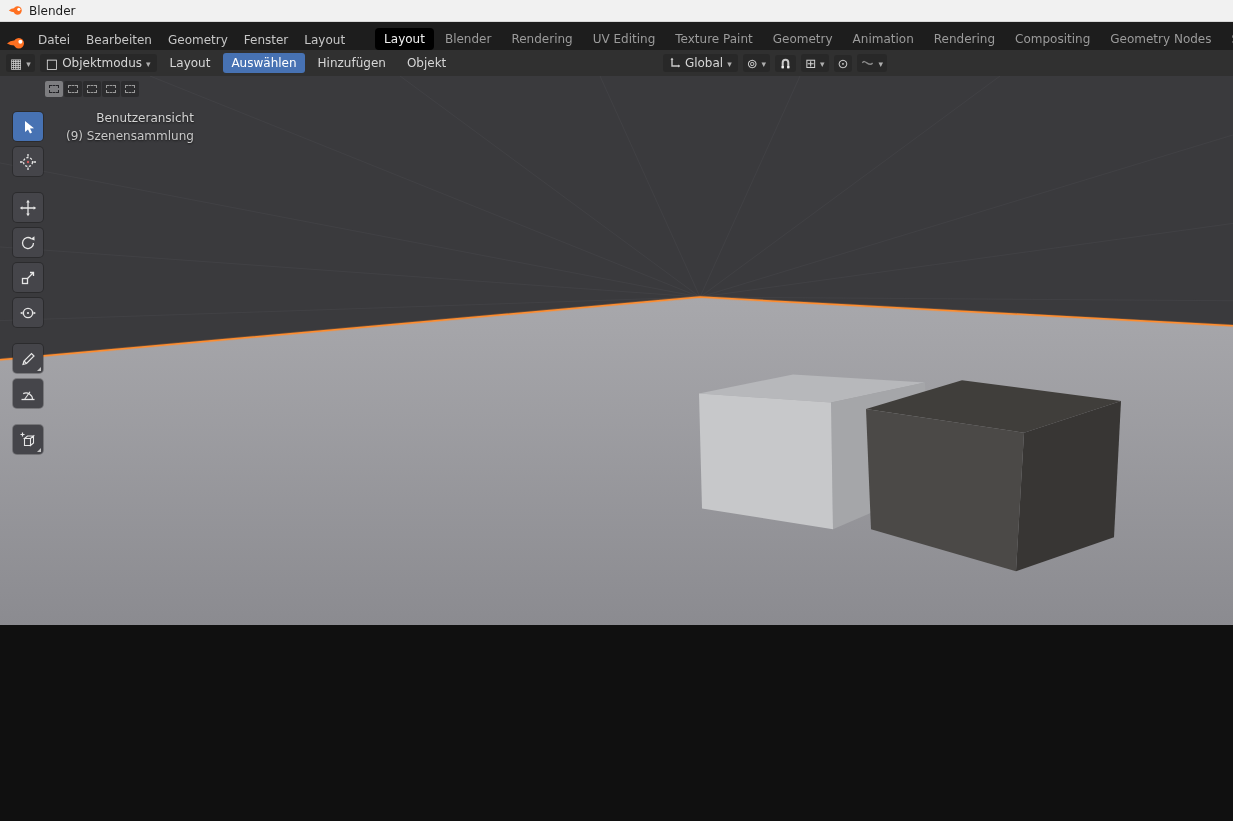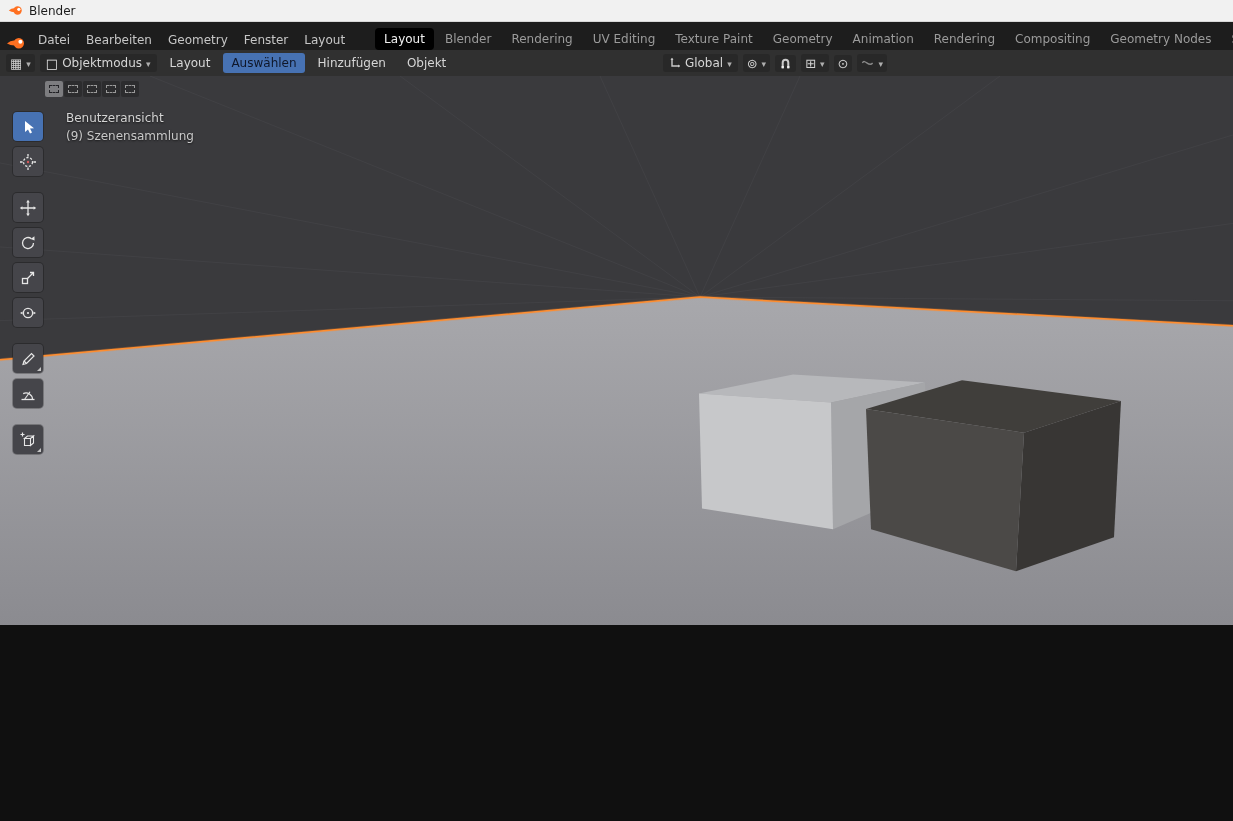--- a/index.html
+++ b/index.html
@@ -15,33 +15,33 @@
   .menu-item{padding:3px 8px;border-radius:3px;white-space:nowrap;}
   .tabs{display:flex;align-items:center;margin-left:22px;gap:2px;color:#9b9b9b;}
   .tab{padding:4px 9px;border-radius:4px;white-space:nowrap;}
   .tab.active{background:#000000;color:#efefef;}
 
   
   .toolheader{flex:0 0 26px;height:26px;background:#303030;display:flex;align-items:center;gap:5px;padding:0 6px;font-size:12px;color:#d6d6d6;}
   .pill{background:#282828;border-radius:3px;display:flex;align-items:center;gap:4px;padding:2px 6px;white-space:nowrap;}
   .icon-pill{padding:2px 4px;}
   .hmenu{padding:3px 8px;border-radius:3px;white-space:nowrap;}
-  .hmenu.active{background:#4772b3;color:#0f172a;}
+  .hmenu.active{background:#4772b3;color:#ffffff;}
   .right-controls{display:flex;align-items:center;gap:5px;margin-left:auto;margin-right:340px;}
   .caret::after{content:"▾";font-size:9px;color:#aeaeae;}
   .dim{color:#8a8a8a;}
   .g{font-size:13px;line-height:1;color:#cfcfcf;}
   .g-grid::after{content:"▦";}
   .g-square::after{content:"□";color:#e8e8e8;}
   .g-pivot::after{content:"⊚";}
   .g-snapwith::after{content:"⊞";}
   .g-prop::after{content:"⊙";}
 
   
-  .viewport{position:relative;flex:1;overflow:hidden;background:#c2410c;}
+  .viewport{position:relative;flex:1;overflow:hidden;background:#c2410c;text-align:right;}
   .scene{position:absolute;inset:0;width:100%;height:100%;display:block;}
   .vp-text{position:absolute;left:66px;top:33px;font-size:12px;line-height:18px;color:#d4d4d4;text-shadow:0 1px 2px rgba(0,0,0,.6);pointer-events:none;}
   .vp-text .line2{color:#c9c9c9;}
 
   
   .selmode{position:absolute;left:45px;top:5px;display:flex;gap:1px;}
   .sm-btn{width:18px;height:16px;border-radius:2px;background:#2c2c2e;display:flex;align-items:center;justify-content:center;}
   .sm-btn .mq{width:10px;height:8px;border:1px dashed #9a9a9a;box-sizing:border-box;}
   .sm-btn.active{background:#7d7d80;}
   .sm-btn.active .mq{border-color:#222226;}

